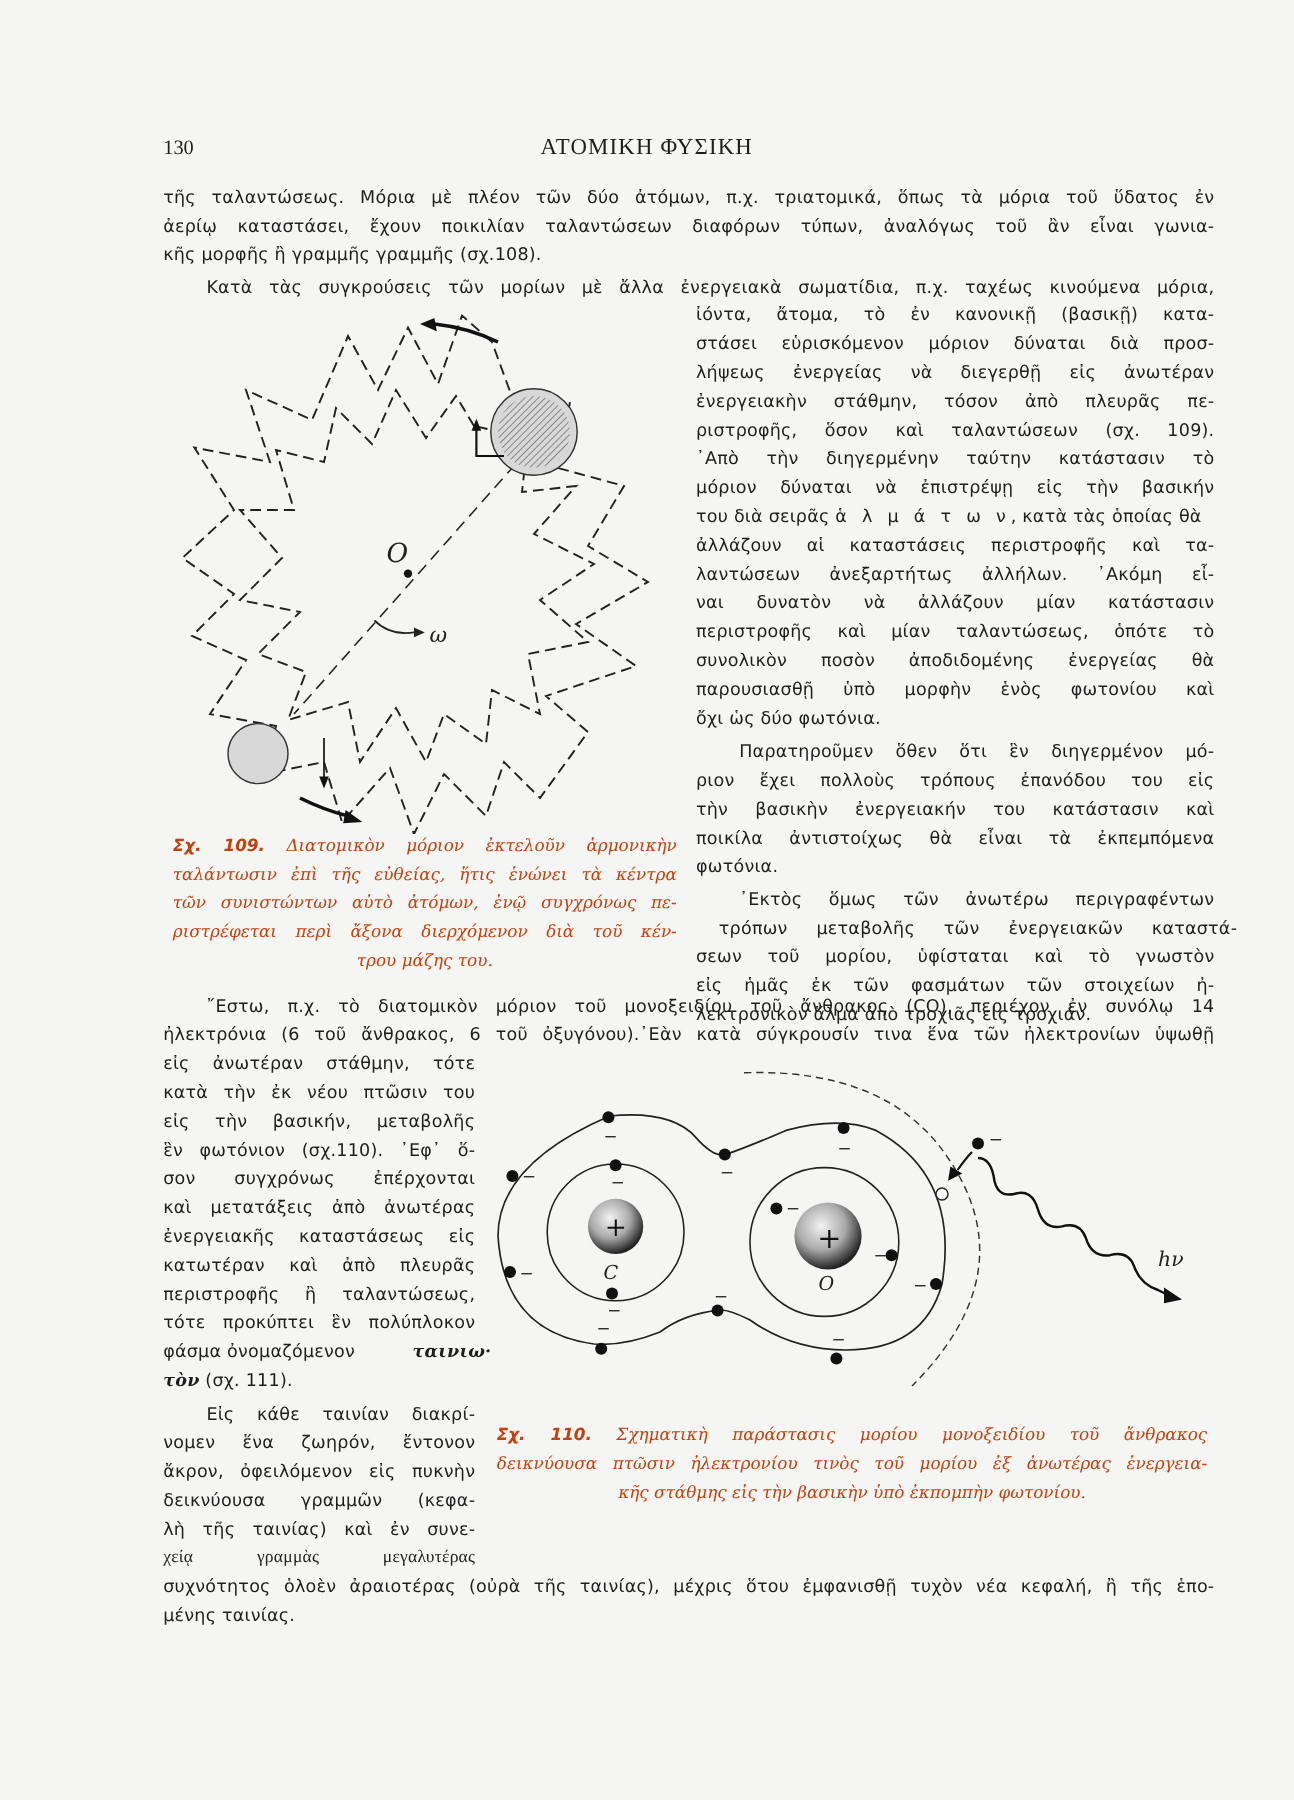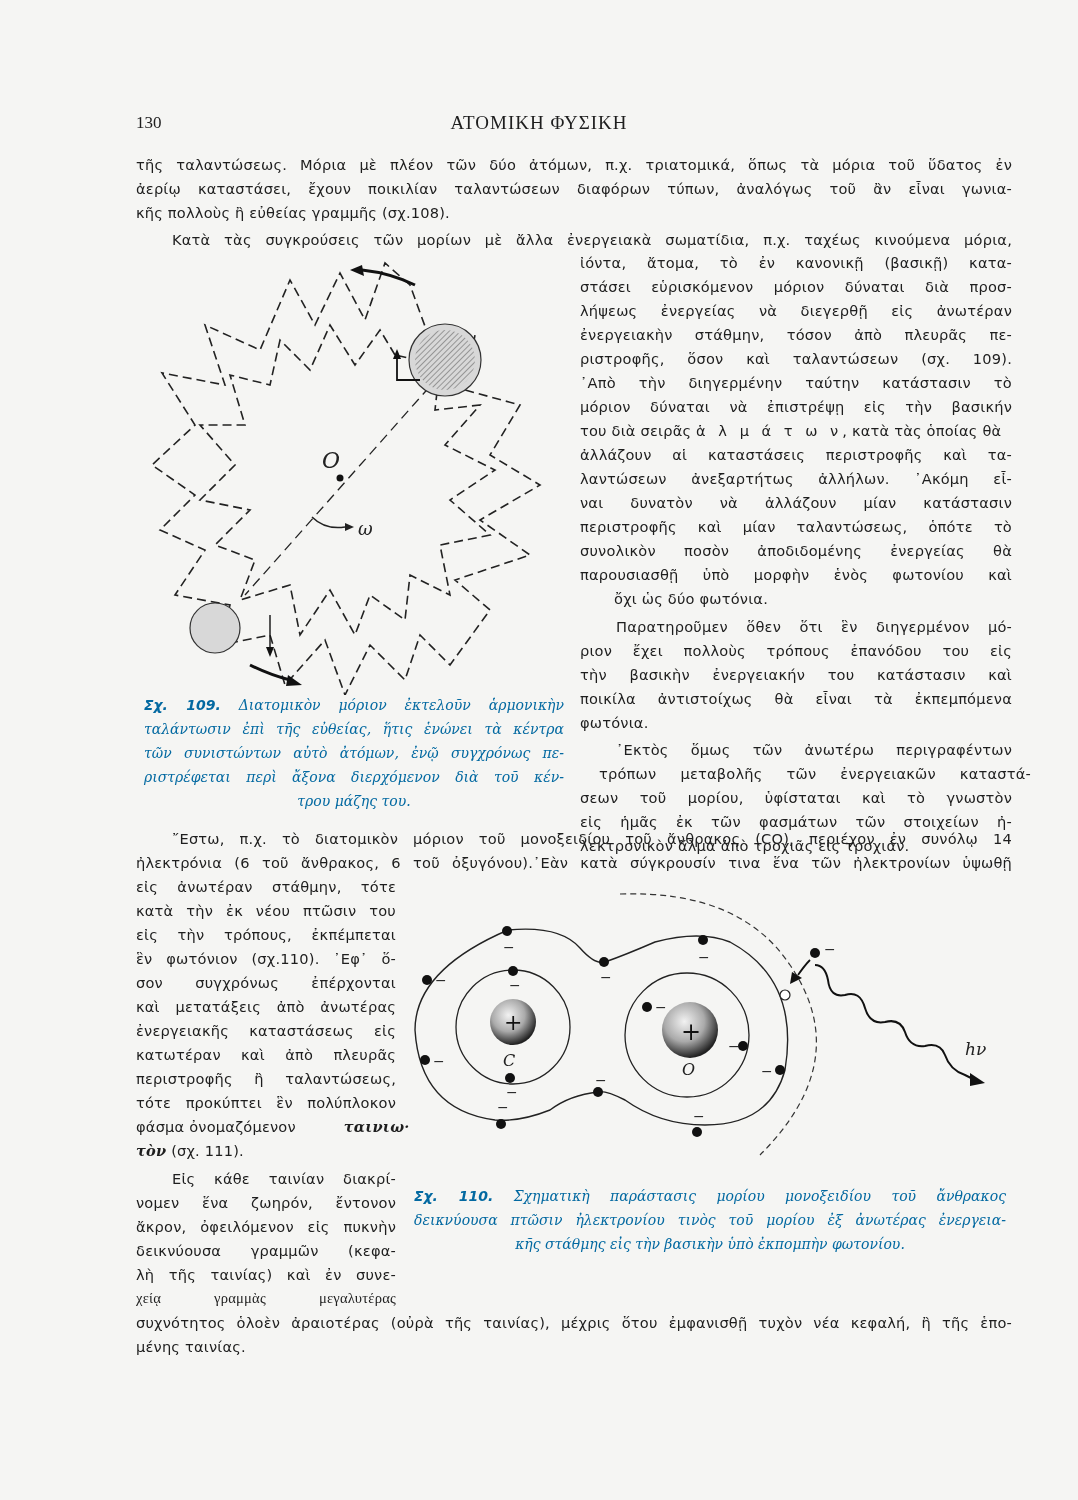--- a/index.html
+++ b/index.html
@@ -31,37 +31,37 @@
   .just {
     text-align: justify;
     text-align-last: justify;
   }
   .caption {
     position: absolute;
     font-family: "DejaVu Serif", serif;
     font-style: italic;
     font-size: 14px;
     white-space: nowrap;
-    color: #0369a1;
+    color: #c2410c;
   }
   .cap-label { font-weight: bold; font-style: italic; font-family: "DejaVu Sans", sans-serif; }
   .spaced { letter-spacing: 4px; }
   .boldit { font-weight: bold; font-style: italic; font-family: "DejaVu Serif", serif; }
   svg text { font-family: "DejaVu Serif", serif; font-style: italic; }
 </style>
 </head>
 <body>
 
 <div class="abs page-number">130</div>
 <div class="abs running-head">ΑΤΟΜΙΚΗ ΦΥΣΙΚΗ</div>
 
 <div>
   <div class="line just" style="left:136px;top:156px;width:876px;">τῆς ταλαντώσεως. Μόρια μὲ πλέον τῶν δύο ἀτόμων, π.χ. τριατομικά, ὅπως τὰ μόρια τοῦ ὕδατος ἐν</div>
   <div class="line just" style="left:136px;top:180px;width:876px;">ἀερίῳ καταστάσει, ἔχουν ποικιλίαν ταλαντώσεων διαφόρων τύπων, ἀναλόγως τοῦ ἂν εἶναι γωνια-</div>
-  <div class="line" style="left:136px;top:204px;">κῆς πολλοὺς ἢ εὐθείας γραμμῆς (σχ.108).</div>
+  <div class="line" style="left:136px;top:204px;">κῆς μορφῆς ἢ γραμμῆς γραμμῆς (σχ.108).</div>
   <div class="line just" style="left:172px;top:231px;width:840px;">Κατὰ τὰς συγκρούσεις τῶν μορίων μὲ ἄλλα ἐνεργειακὰ σωματίδια, π.χ. ταχέως κινούμενα μόρια,</div>
 </div>
 
 <div>
   <div class="line just" style="left:580px;top:254px;width:432px;">ἰόντα, ἄτομα, τὸ ἐν κανονικῇ (βασικῇ) κατα-</div>
   <div class="line just" style="left:580px;top:278px;width:432px;">στάσει εὑρισκόμενον μόριον δύναται διὰ προσ-</div>
   <div class="line just" style="left:580px;top:302px;width:432px;">λήψεως ἐνεργείας νὰ διεγερθῇ εἰς ἀνωτέραν</div>
   <div class="line just" style="left:580px;top:326px;width:432px;">ἐνεργειακὴν στάθμην, τόσον ἀπὸ πλευρᾶς πε-</div>
   <div class="line just" style="left:580px;top:350px;width:432px;">ριστροφῆς, ὅσον καὶ ταλαντώσεων (σχ. 109).</div>
   <div class="line just" style="left:580px;top:374px;width:432px;">᾿Απὸ τὴν διηγερμένην ταύτην κατάστασιν τὸ</div>
@@ -69,21 +69,21 @@
   <div class="line" style="left:580px;top:422px;">
     <span>του διὰ σειρᾶς</span>
     <span class="spaced">ἁ λ μ ά τ ω ν</span><span>, κατὰ τὰς ὁποίας θὰ</span>
   </div>
   <div class="line just" style="left:580px;top:446px;width:432px;">ἀλλάζουν αἱ καταστάσεις περιστροφῆς καὶ τα-</div>
   <div class="line just" style="left:580px;top:470px;width:432px;">λαντώσεων ἀνεξαρτήτως ἀλλήλων. ᾿Ακόμη εἶ-</div>
   <div class="line just" style="left:580px;top:494px;width:432px;">ναι δυνατὸν νὰ ἀλλάζουν μίαν κατάστασιν</div>
   <div class="line just" style="left:580px;top:518px;width:432px;">περιστροφῆς καὶ μίαν ταλαντώσεως, ὁπότε τὸ</div>
   <div class="line just" style="left:580px;top:542px;width:432px;">συνολικὸν ποσὸν ἀποδιδομένης ἐνεργείας θὰ</div>
   <div class="line just" style="left:580px;top:566px;width:432px;">παρουσιασθῇ ὑπὸ μορφὴν ἑνὸς φωτονίου καὶ</div>
-  <div class="line" style="left:580px;top:590px;margin-left:34px;">ὄχι ὡς δύο φωτόνια.</div>
+  <div class="line" style="left:580px;top:590px;">ὄχι ὡς δύο φωτόνια.</div>
 
   <div class="line just" style="left:616px;top:618px;width:396px;">Παρατηροῦμεν ὅθεν ὅτι ἓν διηγερμένον μό-</div>
   <div class="line just" style="left:580px;top:642px;width:432px;">ριον ἔχει πολλοὺς τρόπους ἐπανόδου του εἰς</div>
   <div class="line just" style="left:580px;top:666px;width:432px;">τὴν βασικὴν ἐνεργειακήν του κατάστασιν καὶ</div>
   <div class="line just" style="left:580px;top:690px;width:432px;">ποικίλα ἀντιστοίχως θὰ εἶναι τὰ ἐκπεμπόμενα</div>
   <div class="line" style="left:580px;top:714px;">φωτόνια.</div>
 
   <div class="line just" style="left:616px;top:741px;width:396px;">᾿Εκτὸς ὅμως τῶν ἀνωτέρω περιγραφέντων</div>
   <div class="line just" style="left:599px;top:765px;width:432px;">τρόπων μεταβολῆς τῶν ἐνεργειακῶν καταστά-</div>
   <div class="line just" style="left:580px;top:789px;width:432px;">σεων τοῦ μορίου, ὑφίσταται καὶ τὸ γνωστὸν</div>
@@ -140,21 +140,21 @@
 </div>
 
 <div>
   <div class="line just" style="left:172px;top:830px;width:840px;">῎Εστω, π.χ. τὸ διατομικὸν μόριον τοῦ μονοξειδίου τοῦ ἄνθρακος (CO), περιέχον ἐν συνόλῳ 14</div>
   <div class="line just" style="left:136px;top:854px;width:876px;">ἠλεκτρόνια (6 τοῦ ἄνθρακος, 6 τοῦ ὀξυγόνου).᾿Εὰν κατὰ σύγκρουσίν τινα ἕνα τῶν ἠλεκτρονίων ὑψωθῇ</div>
 </div>
 
 <div>
   <div class="line just" style="left:136px;top:878px;width:260px;">εἰς ἀνωτέραν στάθμην, τότε</div>
   <div class="line just" style="left:136px;top:902px;width:260px;">κατὰ τὴν ἐκ νέου πτῶσιν του</div>
-  <div class="line just" style="left:136px;top:926px;width:260px;">εἰς τὴν τρόπους, ἐκπέμπεται</div>
+  <div class="line just" style="left:136px;top:926px;width:260px;">εἰς τὴν βασικήν, μεταβολῆς</div>
   <div class="line just" style="left:136px;top:950px;width:260px;">ἓν φωτόνιον (σχ.110). ᾿Εφ᾿ ὅ-</div>
   <div class="line just" style="left:136px;top:974px;width:260px;">σον συγχρόνως ἐπέρχονται</div>
   <div class="line just" style="left:136px;top:998px;width:260px;">καὶ μετατάξεις ἀπὸ ἀνωτέρας</div>
   <div class="line just" style="left:136px;top:1022px;width:260px;">ἐνεργειακῆς καταστάσεως εἰς</div>
   <div class="line just" style="left:136px;top:1046px;width:260px;">κατωτέραν καὶ ἀπὸ πλευρᾶς</div>
   <div class="line just" style="left:136px;top:1070px;width:260px;">περιστροφῆς ἢ ταλαντώσεως,</div>
   <div class="line just" style="left:136px;top:1094px;width:260px;">τότε προκύπτει ἓν πολύπλοκον</div>
   <div class="line" style="left:136px;top:1118px;width:260px;display:flex;justify-content:space-between;gap:48px;">
     <span>φάσμα ὀνομαζόμενον</span>
     <span class="boldit">ταινιω·</span>

